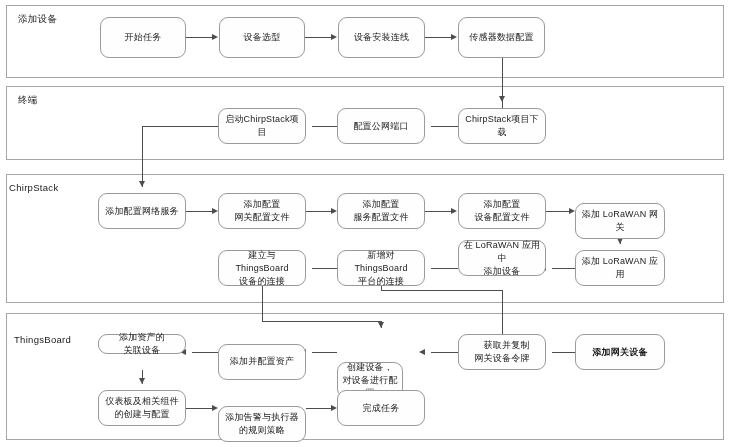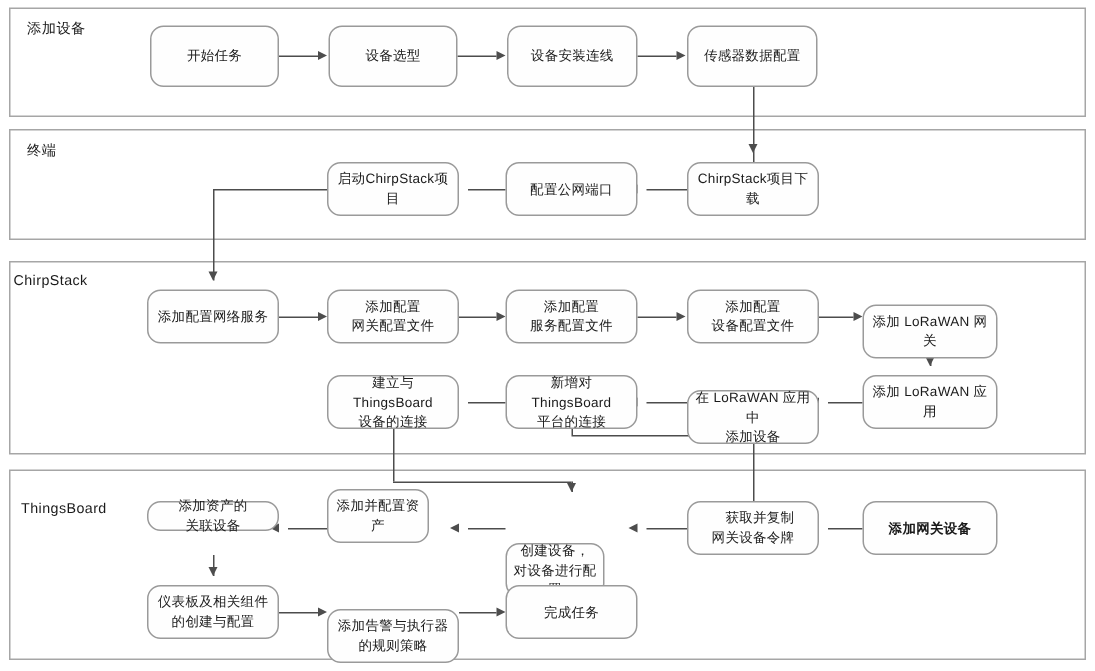--- a/index.html
+++ b/index.html
@@ -204,32 +204,32 @@
       <div class="node" style="left: 458px; top: 108px; width: 88px; height: 36px;">ChirpStack项目下载</div>
       <div class="node" style="left: 98px; top: 193px; width: 88px; height: 36px;">添加配置网络服务</div>
       <div class="node" style="left: 218px; top: 193px; width: 88px; height: 36px;">添加配置
 网关配置文件</div>
       <div class="node" style="left: 337px; top: 193px; width: 88px; height: 36px;">添加配置
 服务配置文件</div>
       <div class="node" style="left: 458px; top: 193px; width: 88px; height: 36px;">添加配置
 设备配置文件</div>
       <div class="node" style="left: 575px; top: 203px; width: 90px; height: 36px;">添加 LoRaWAN 网关</div>
       <div class="node" style="left: 575px; top: 250px; width: 90px; height: 36px;">添加 LoRaWAN 应用</div>
-      <div class="node" style="left: 458px; top: 260px; width: 88px; height: 36px;">在 LoRaWAN 应用中
+      <div class="node" style="left: 458px; top: 240px; width: 88px; height: 36px;">在 LoRaWAN 应用中
 添加设备</div>
       <div class="node" style="left: 337px; top: 250px; width: 88px; height: 36px;">新增对ThingsBoard
 平台的连接</div>
       <div class="node" style="left: 218px; top: 250px; width: 88px; height: 36px;">建立与ThingsBoard
 设备的连接</div>
       <div class="node" style="left: 575px; top: 334px; width: 90px; height: 36px; font-weight: bold;">添加网关设备</div>
       <div class="node" style="left: 458px; top: 334px; width: 88px; height: 36px; text-align: right;">获取并复制
 网关设备令牌</div>
       <div class="node" style="left: 337px; top: 330px; width: 66px; height: 36px; margin-top: 32px;">创建设备，
 对设备进行配置</div>
-      <div class="node" style="left: 218px; top: 326px; width: 68px; height: 36px;">添加并配置资产</div>
+      <div class="node" style="left: 218px; top: 344px; width: 88px; height: 36px; font-family: Liberation Mono, monospace;">添加并配置资产</div>
       <div class="node" style="left: 98px; top: 334px; width: 88px; height: 20px;">添加资产的
 关联设备</div>
       <div class="node" style="left: 98px; top: 390px; width: 88px; height: 36px;">仪表板及相关组件
 的创建与配置</div>
       <div class="node" style="left: 218px; top: 406px; width: 88px; height: 36px;">添加告警与执行器
 的规则策略</div>
       <div class="node" style="left: 337px; top: 390px; width: 88px; height: 36px;">完成任务</div>
     </div>
 </div>
 

